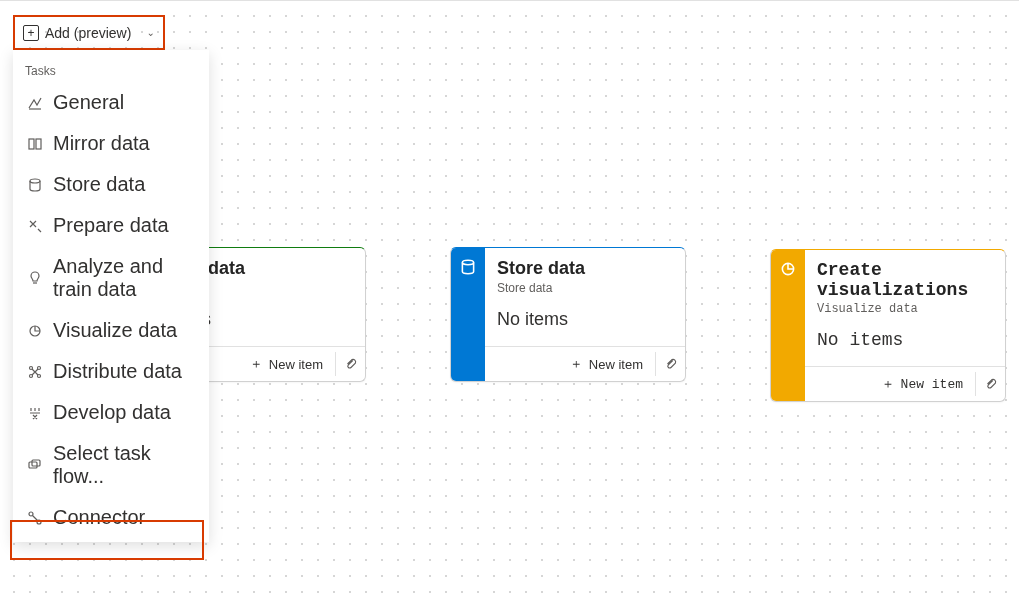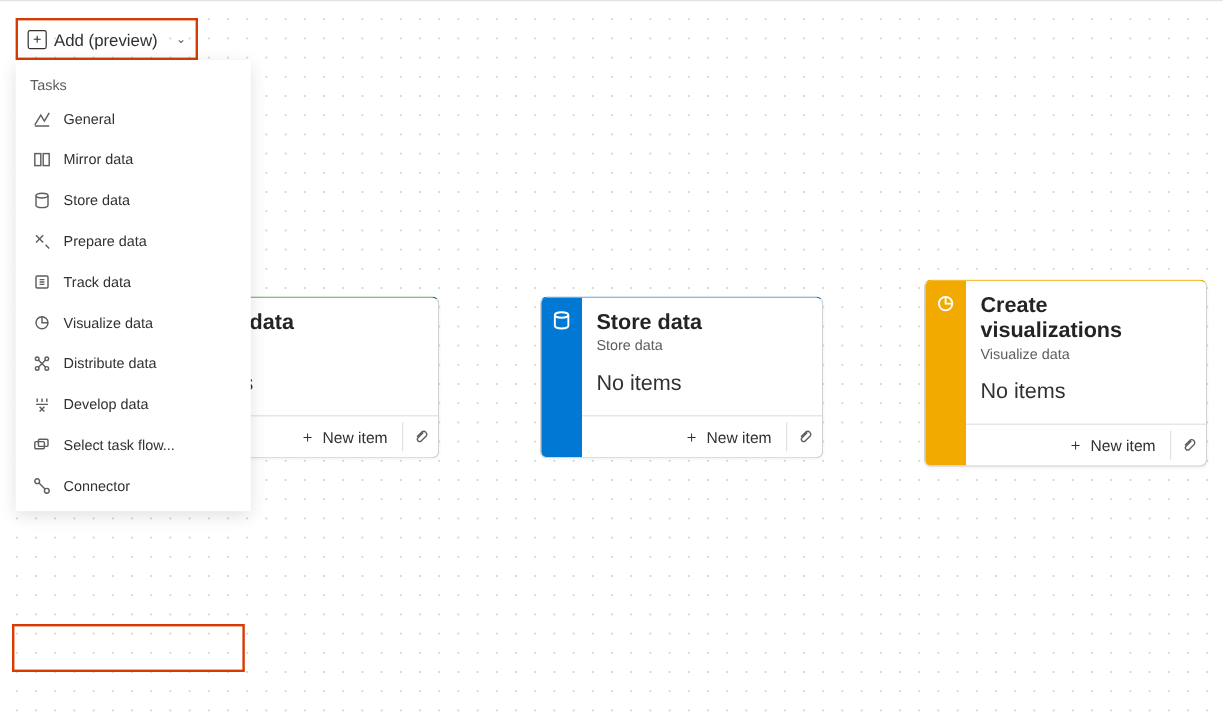--- a/index.html
+++ b/index.html
@@ -81,21 +81,21 @@
   .menu-section-label {
     font-size: 12px;
     color: #605e5c;
     padding: 8px 12px 4px 12px;
   }
   .menu-item {
     display: flex;
     align-items: center;
     gap: 10px;
     padding: 9px 14px;
-    font-size: 12px;
+    font-size: 20px;
     color: #323130;
     cursor: pointer;
   }
   .menu-item .mi-icon {
     width: 16px; height: 16px;
     display: flex; align-items: center; justify-content: center;
     color: #605e5c;
     flex-shrink: 0;
   }
   .menu-item .mi-icon svg { width: 16px; height: 16px; }
@@ -176,21 +176,21 @@
     color: #605e5c;
     border-left: 1px solid #e1e1e1;
     padding-left: 6px;
   }
 
   
   .card-green { top: 247px; left: 130px; border-top: 1.5px solid #107c10; }
   .card-green .stripe { background: #107c10; }
   .card-blue  { top: 247px; left: 450px; border-top: 1.5px solid #0078d4; }
   .card-blue  .stripe { background: #0078d4; }
-  .card-gold  { top: 233px; left: 770px; border-top: 1.5px solid #f2a900; }
+  .card-gold  { top: 249px; left: 770px; border-top: 1.5px solid #f2a900; font-family: Liberation Mono, monospace; }
   .card-gold  .stripe { background: #f2a900; }
 
   
   .card-green .title, .card-green .subtitle, .card-green .status {
     white-space: nowrap;
   }
 </style>
 </head>
 <body>
 
@@ -241,30 +241,30 @@
 
   <div class="menu-item">
     <span class="mi-icon">
       <svg viewBox="0 0 16 16" fill="none" stroke="currentColor" stroke-width="1.2">
           <path d="M3 3 L9 9 M9 3 L3 9 M11 11 L14 14"></path>
         </svg>
     </span>
     <span>Prepare data</span>
   </div>
 
-
-  <div class="menu-item">
-    <span class="mi-icon">
-      <svg viewBox="0 0 16 16" fill="none" stroke="currentColor" stroke-width="1.2">
-          <rect x="3" y="3" width="10" height="10" rx="1"></rect>
-          <path d="M6 6h4M6 8h4M6 10h4"></path>
-        </svg>
-    </span>
-    <span>Track data</span>
-  </div>
+  <div class="menu-item">
+    <span class="mi-icon">
+      <svg viewBox="0 0 16 16" fill="none" stroke="currentColor" stroke-width="1.2">
+          <path d="M8 2a4 4 0 0 1 4 4c0 2-2 3-2 5H6c0-2-2-3-2-5a4 4 0 0 1 4-4z"></path>
+          <path d="M6 13h4"></path>
+        </svg>
+    </span>
+    <span>Analyze and train data</span>
+  </div>
+
 
   <div class="menu-item">
     <span class="mi-icon">
       <svg viewBox="0 0 16 16" fill="none" stroke="currentColor" stroke-width="1.2">
           <circle cx="8" cy="8" r="5"></circle>
           <path d="M8 3v5h5"></path>
         </svg>
     </span>
     <span>Visualize data</span>
   </div>

